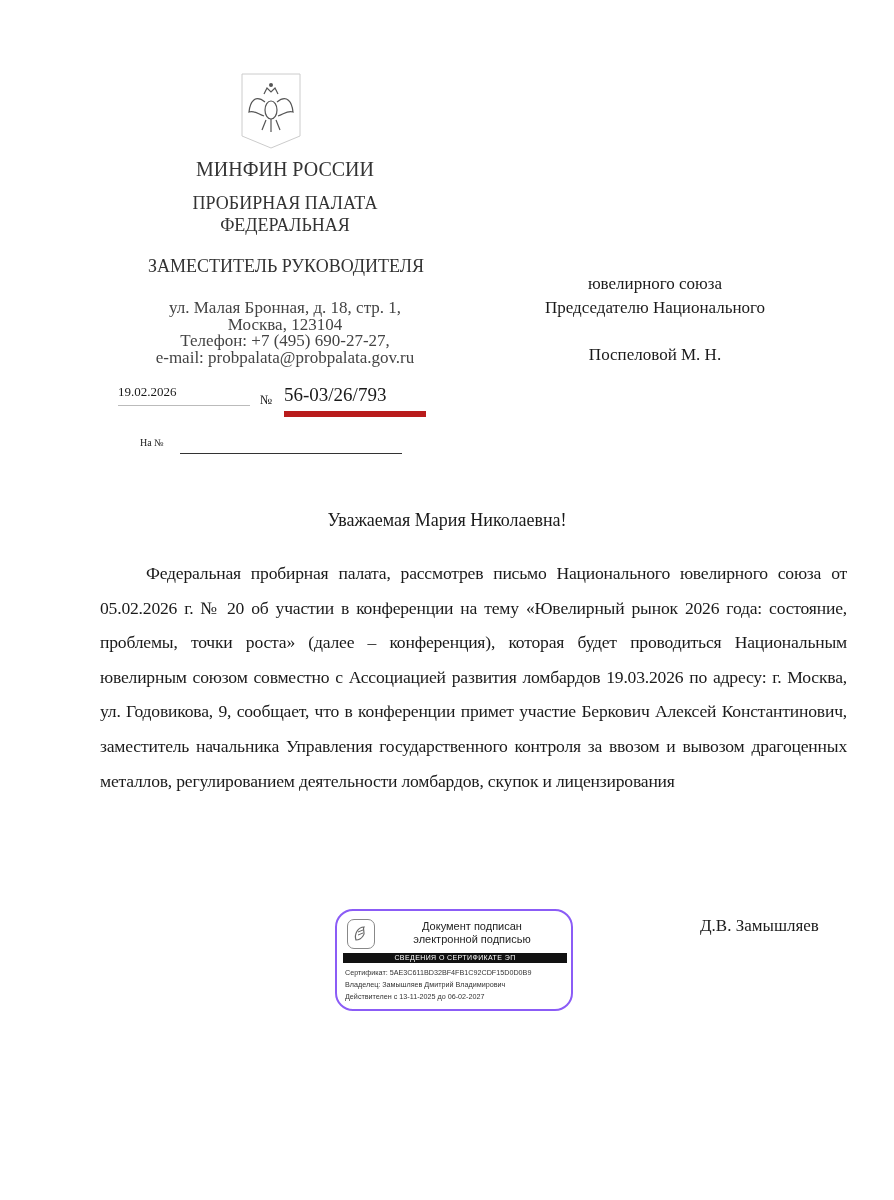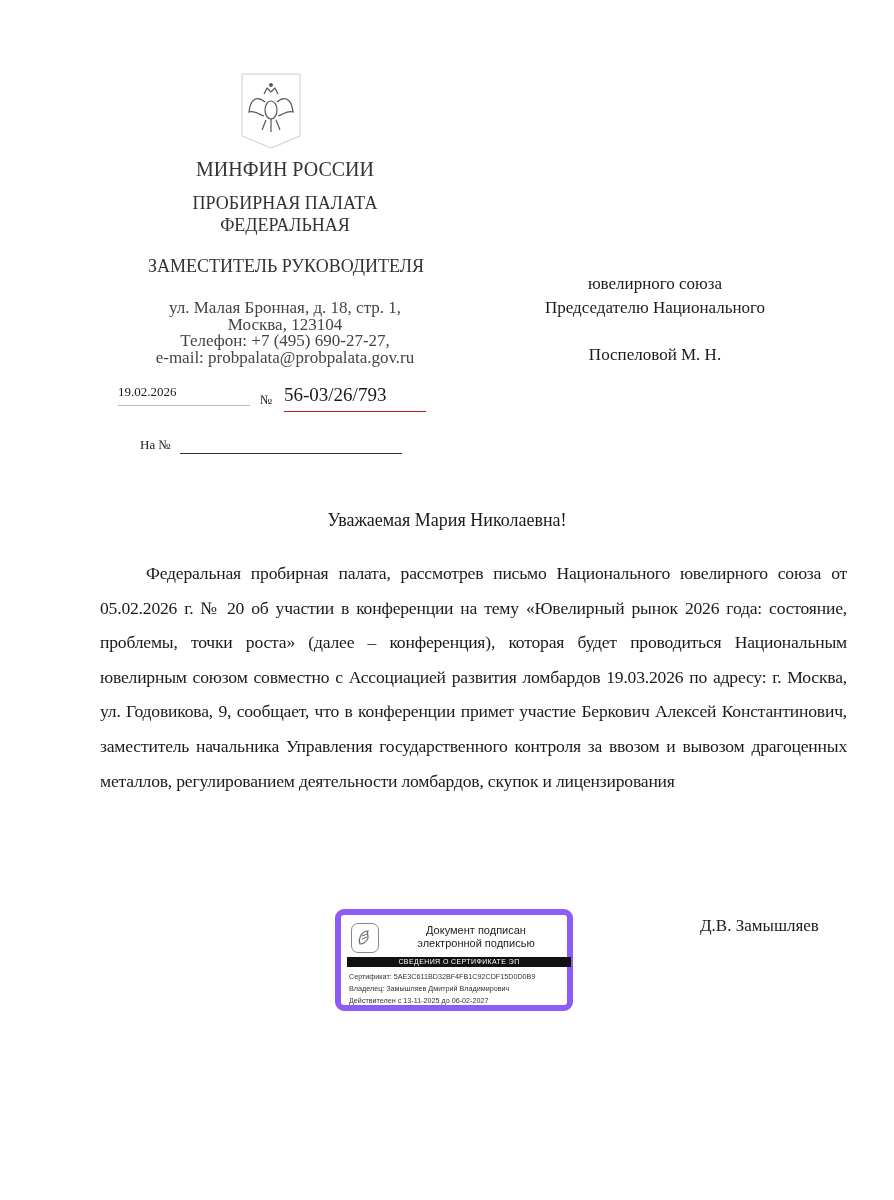--- a/index.html
+++ b/index.html
@@ -9,29 +9,29 @@
   }
   .abs { position: absolute; }
   .emblem { left: 240px; top: 72px; width: 62px; height: 78px; }
   .hdr { font-weight: normal; color: #333; text-align: center; }
   .h1 { left: 120px; width: 330px; top: 158px; font-size: 20px; }
   .h2 { left: 120px; width: 330px; top: 192px; font-size: 18px; line-height: 22px; }
   .h3 { left: 96px; width: 380px; top: 256px; font-size: 18px; }
   .addr { left: 100px; width: 370px; top: 300px; font-size: 17px; line-height: 16.5px; text-align: center; color: #444; }
   .date { left: 118px; width: 132px; top: 384px; font-size: 13px; border-bottom: 1px solid #bbb; padding-bottom: 5px; }
   .numsign { left: 260px; top: 392px; font-size: 13px; }
-  .num { left: 284px; width: 142px; top: 384px; font-size: 19px; border-bottom: 1px solid #b91c1c; padding-bottom: 5px; }
-  .na { left: 140px; top: 437px; font-size: 13px; }
+  .num { left: 284px; width: 142px; top: 384px; font-size: 19px; border-bottom: 6px solid #b91c1c; padding-bottom: 5px; }
+  .na { left: 140px; top: 437px; font-size: 10px; }
   .na-line { left: 180px; top: 453px; width: 222px; border-bottom: 1px solid #333; }
   .recip { left: 505px; width: 300px; top: 272px; font-size: 17px; line-height: 24px; text-align: center; }
   .recip-name { left: 505px; width: 300px; top: 345px; font-size: 17px; text-align: center; }
   .greeting { left: 200px; width: 494px; top: 510px; font-size: 18px; text-align: center; }
   .body-text { left: 100px; width: 747px; top: 556px; font-size: 17.6px; line-height: 34.6px; text-align: justify; text-indent: 46px; letter-spacing: -0.2px; }
   .signer { left: 700px; top: 916px; font-size: 17px; }
-  .stamp { left: 335px; top: 909px; width: 238px; height: 102px; border: 6px solid #8b5cf6; border-radius: 9px; box-sizing: border-box; font-family: "Liberation Sans", "DejaVu Sans", sans-serif; }
+  .stamp { left: 335px; top: 909px; width: 238px; height: 102px; border: 2px solid #8b5cf6; border-radius: 18px; box-sizing: border-box; font-family: "Liberation Sans", "DejaVu Sans", sans-serif; }
   .stamp-logo { left: 10px; top: 8px; width: 26px; height: 28px; border: 1px solid #888; border-radius: 7px; display:flex; align-items:center; justify-content:center; }
   .stamp-title { left: 40px; top: 9px; width: 190px; font-size: 11px; line-height: 13px; color: #222; text-align: center; }
   .stamp-bar { left: 6px; top: 42px; width: 224px; height: 10px; background: #111; color: #fff; font-size: 7px; text-align: center; line-height: 10px; letter-spacing: 0.4px; }
   .stamp-line { left: 8px; font-size: 7.2px; color: #333; white-space: nowrap; }
 </style>
 </head>
 <body>
 
 <div class="abs emblem">
   <svg width="62" height="78" viewBox="0 0 62 78">

